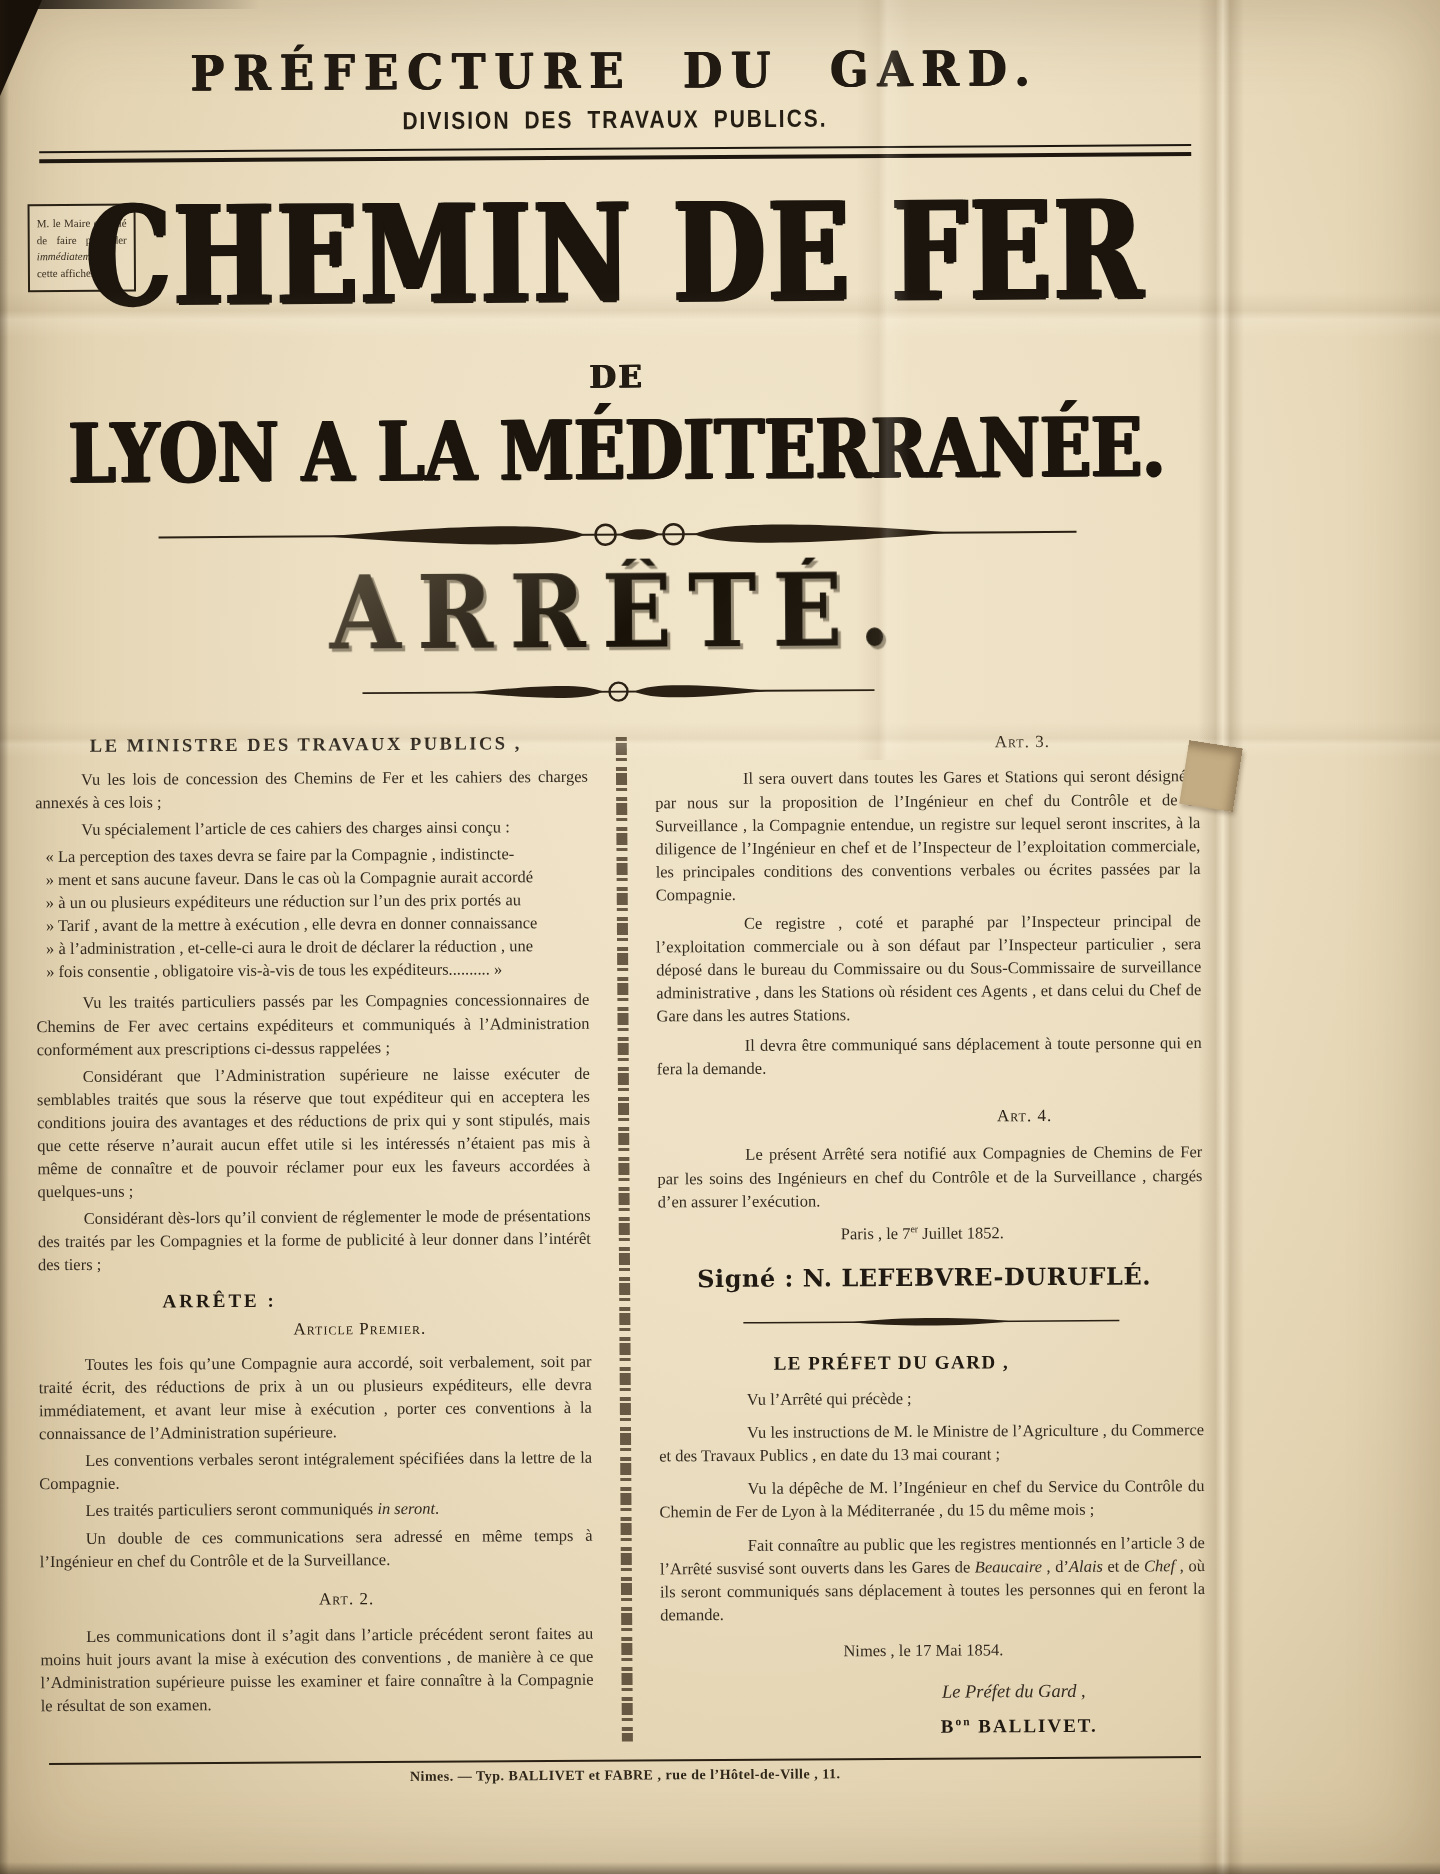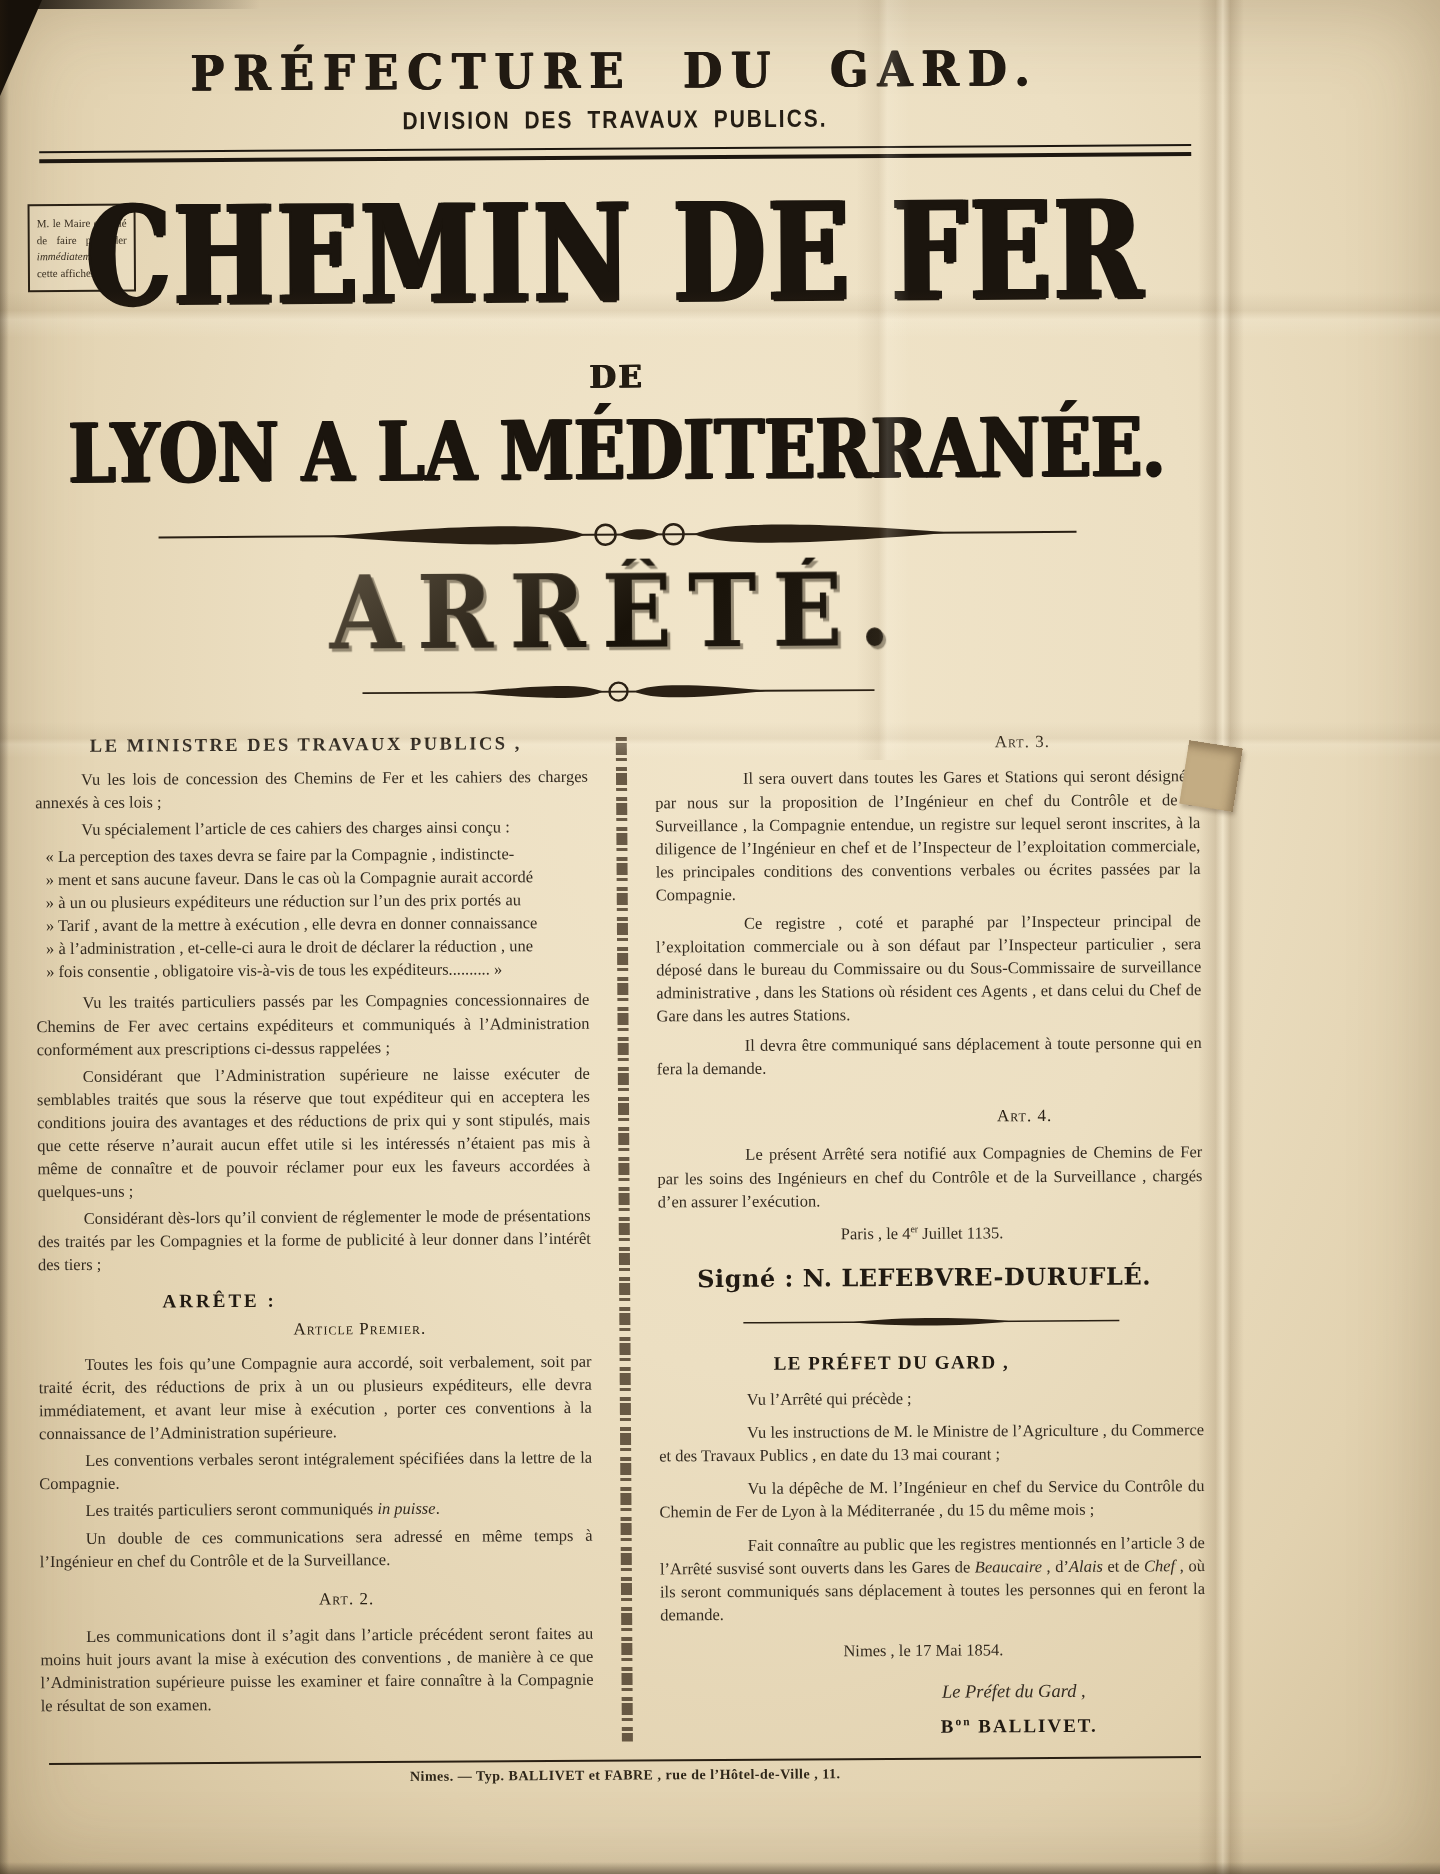--- a/index.html
+++ b/index.html
@@ -148,36 +148,36 @@
             <div class="qline">» à l’administration , et-celle-ci aura le droit de déclarer la réduction , une</div>
             <div class="qline">» fois consentie , obligatoire vis-à-vis de tous les expéditeurs.......... »</div>
           </div>
           <p class="p">Vu les traités particuliers passés par les Compagnies concessionnaires de Chemins de Fer avec certains expéditeurs et communiqués à l’Administration conformément aux prescriptions ci-dessus rappelées ;</p>
           <p class="p">Considérant que l’Administration supérieure ne laisse exécuter de semblables traités que sous la réserve que tout expéditeur qui en acceptera les conditions jouira des avantages et des réductions de prix qui y sont stipulés, mais que cette réserve n’aurait aucun effet utile si les intéressés n’étaient pas mis à même de connaître et de pouvoir réclamer pour eux les faveurs accordées à quelques-uns ;</p>
           <p class="p">Considérant dès-lors qu’il convient de réglementer le mode de présentations des traités par les Compagnies et la forme de publicité à leur donner dans l’intérêt des tiers ;</p>
           <div class="arrete-label">ARRÊTE :</div>
           <div class="article-head">Article Premier.</div>
           <p class="p">Toutes les fois qu’une Compagnie aura accordé, soit verbalement, soit par traité écrit, des réductions de prix à un ou plusieurs expéditeurs, elle devra immédiatement, et avant leur mise à exécution , porter ces conventions à la connaissance de l’Administration supérieure.</p>
           <p class="p">Les conventions verbales seront intégralement spécifiées dans la lettre de la Compagnie.</p>
-          <p class="p"><span>Les traités particuliers seront communiqués </span><i>in puisse</i><span>.</span></p>
+          <p class="p"><span>Les traités particuliers seront communiqués </span><i>in seront</i><span>.</span></p>
           <p class="p">Un double de ces communications sera adressé en même temps à l’Ingénieur en chef du  Contrôle et de la Surveillance.</p>
           <div class="art-head">Art. 2.</div>
           <p class="p">Les communications dont il s’agit dans l’article précédent seront faites au moins huit jours avant la mise à exécution des conventions , de manière à ce que l’Administration supérieure puisse les examiner et faire connaître à la Compagnie le résultat de son examen.</p>
         </div>
 
         <div class="ornament-col"></div>
 
         <div class="col right">
           <div class="art-head first">Art. 3.</div>
           <p class="p">Il sera ouvert dans toutes les Gares et Stations qui seront désignées par nous sur la proposition de l’Ingénieur en chef du Contrôle et de la Surveillance , la Compagnie entendue, un registre sur lequel seront inscrites, à la diligence de l’Ingénieur en chef et de l’Inspecteur de l’exploitation commerciale, les principales conditions des conventions verbales ou écrites passées par la Compagnie.</p>
           <p class="p">Ce registre , coté et paraphé par l’Inspecteur principal de l’exploitation commerciale ou à son défaut par l’Inspecteur particulier , sera déposé dans le bureau du Commissaire ou du Sous-Commissaire de surveillance administrative , dans les Stations où résident ces Agents , et dans celui du Chef de Gare dans les autres Stations.</p>
           <p class="p">Il devra être communiqué sans déplacement à toute personne qui en fera la demande.</p>
           <div class="art-head" style="margin-top:26px;">Art. 4.</div>
           <p class="p" style="margin-top:14px;">Le présent Arrêté sera notifié aux Compagnies de Chemins de Fer par les soins des Ingénieurs en chef du Contrôle et de la Surveillance , chargés d’en assurer l’exécution.</p>
-          <p class="p date-line"><span>Paris , le 4</span><span class="sup">er</span><span> Juillet 1135.</span></p>
+          <p class="p date-line"><span>Paris , le 7</span><span class="sup">er</span><span> Juillet 1852.</span></p>
           <div class="signe">Signé : N. LEFEBVRE-DURUFLÉ.</div>
 
           <svg class="divider" width="380" height="12" viewBox="0 0 380 12" style="margin:0 auto;">
             <line x1="2" y1="6" x2="378" y2="6" stroke="#2a2014" stroke-width="1.5"></line>
             <path d="M 110,6 C 155,1 225,1 270,6 C 225,11 155,11 110,6 Z" fill="#2a2014"></path>
           </svg>
 
           <div class="prefet-heading">LE PRÉFET DU GARD ,</div>
           <p class="p">Vu l’Arrêté qui précède ;</p>
           <p class="p" style="margin-top:10px;">Vu les instructions de M. le Ministre de l’Agriculture , du Commerce et des Travaux Publics , en date du 13 mai courant ;</p>

